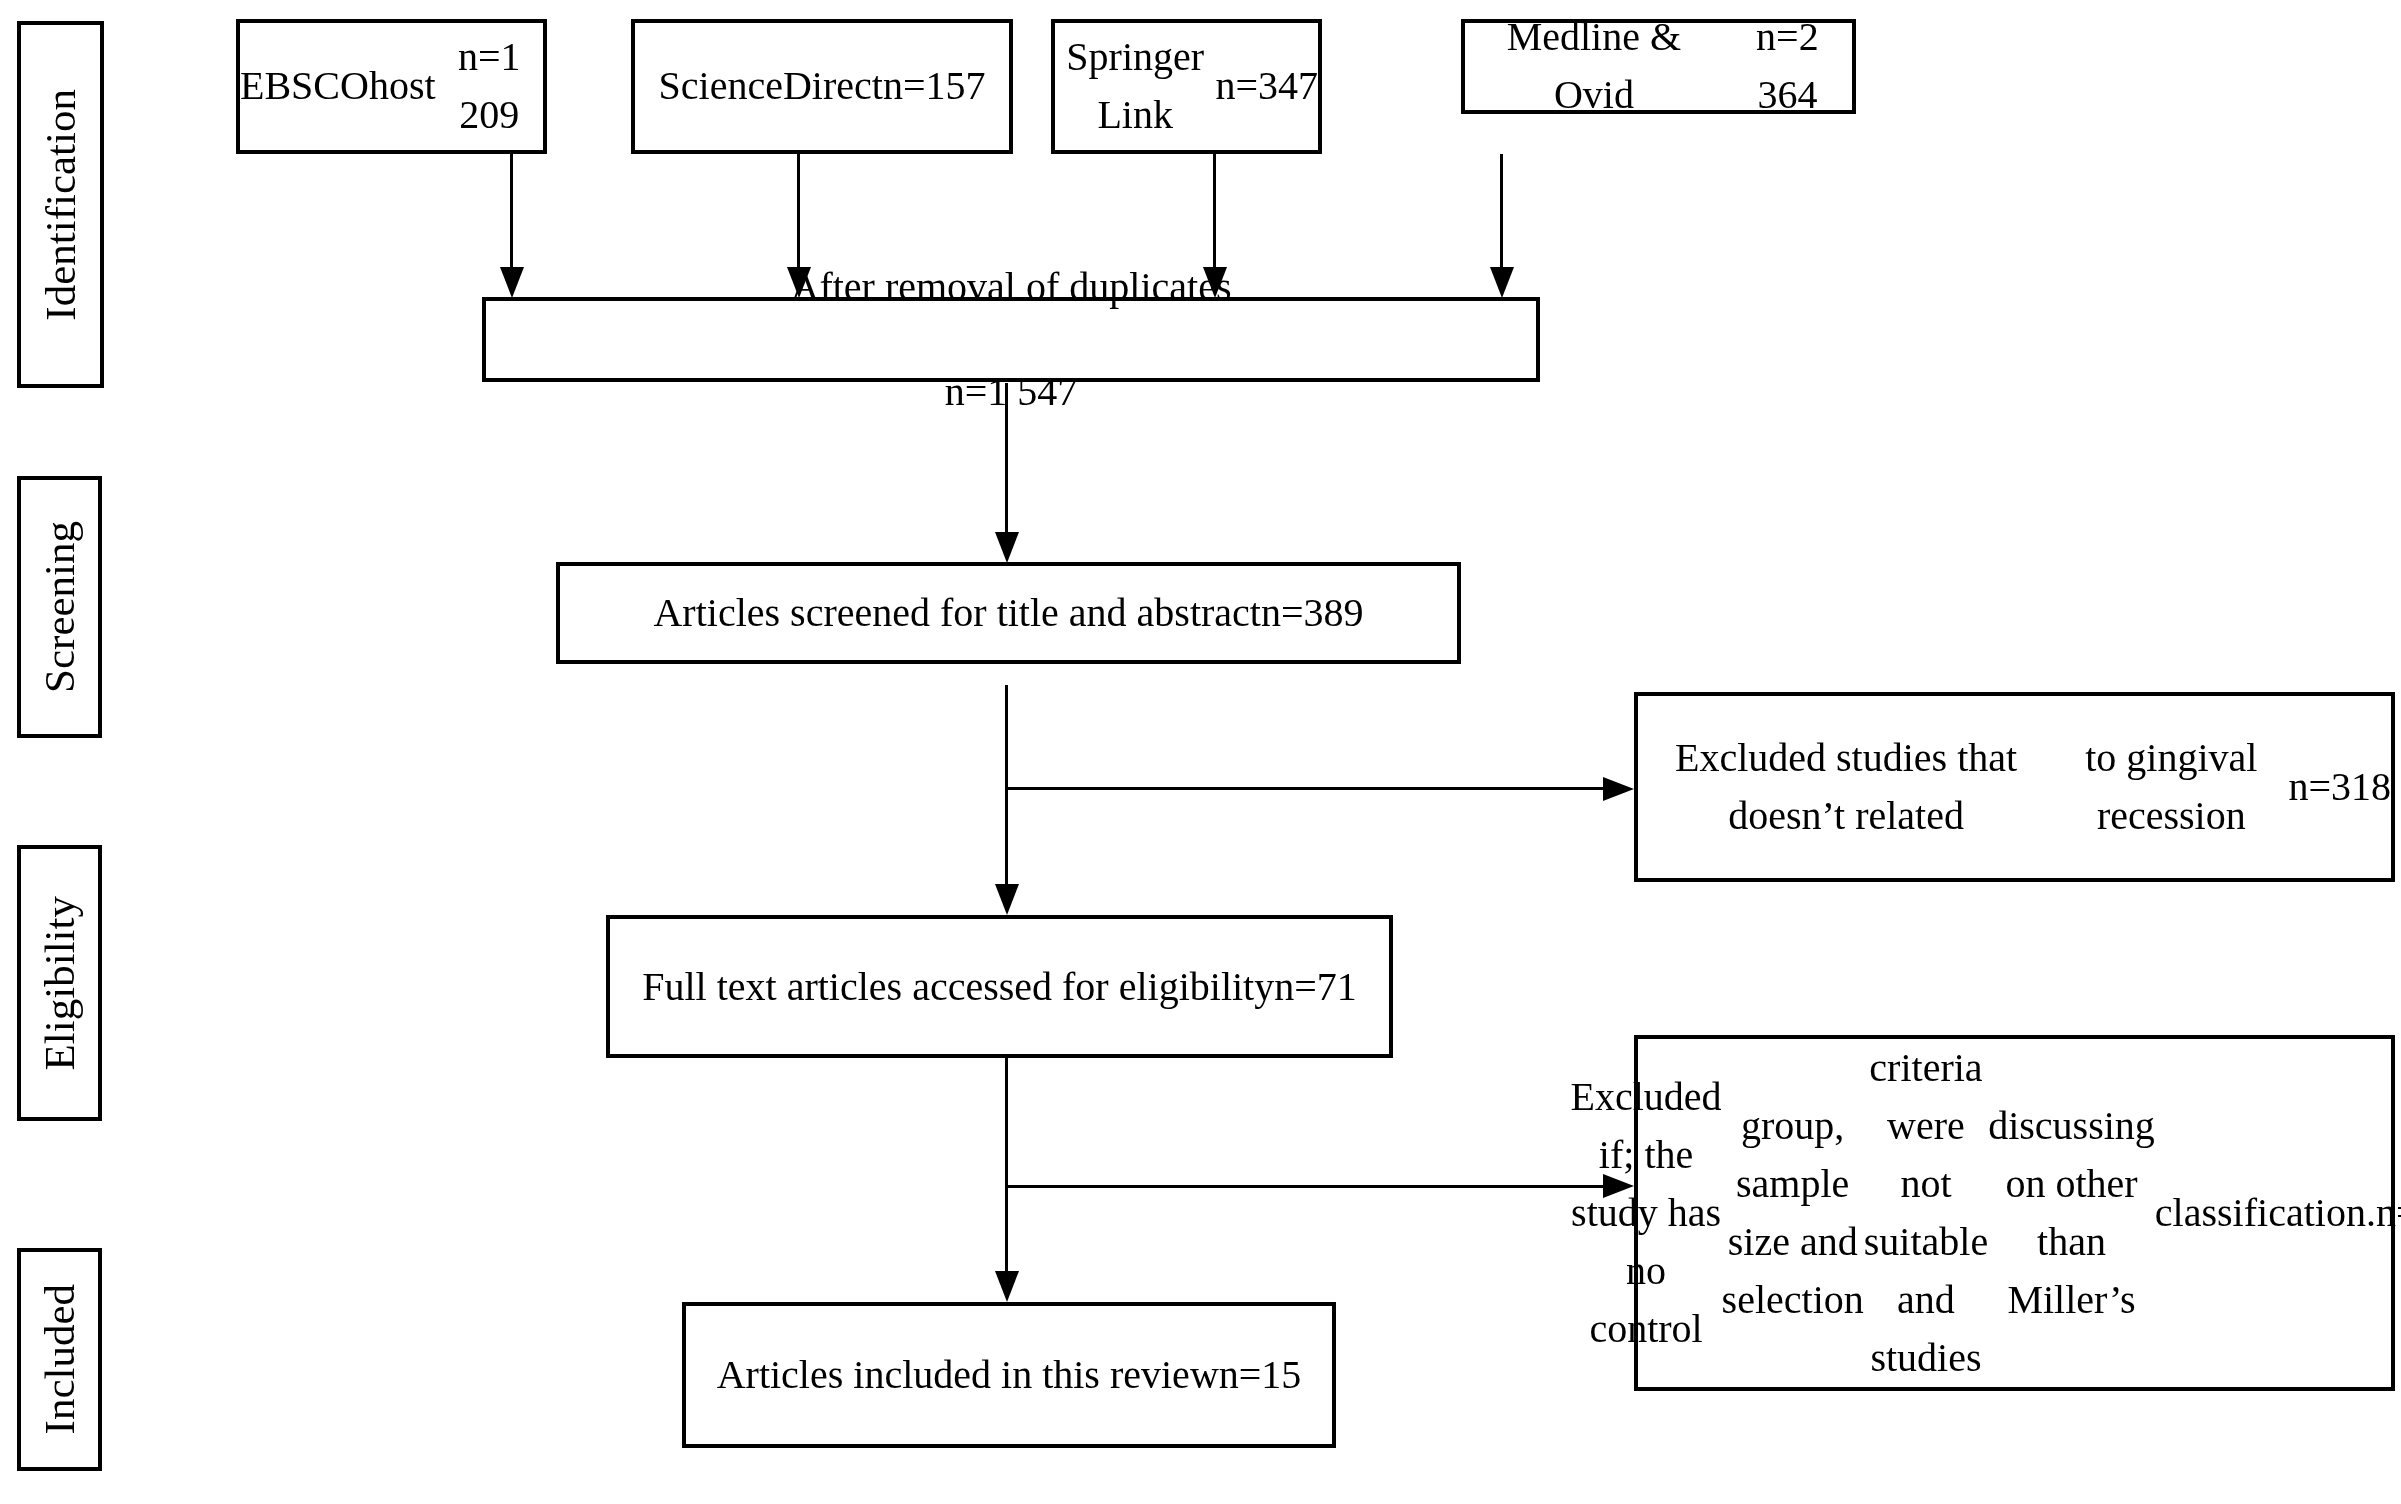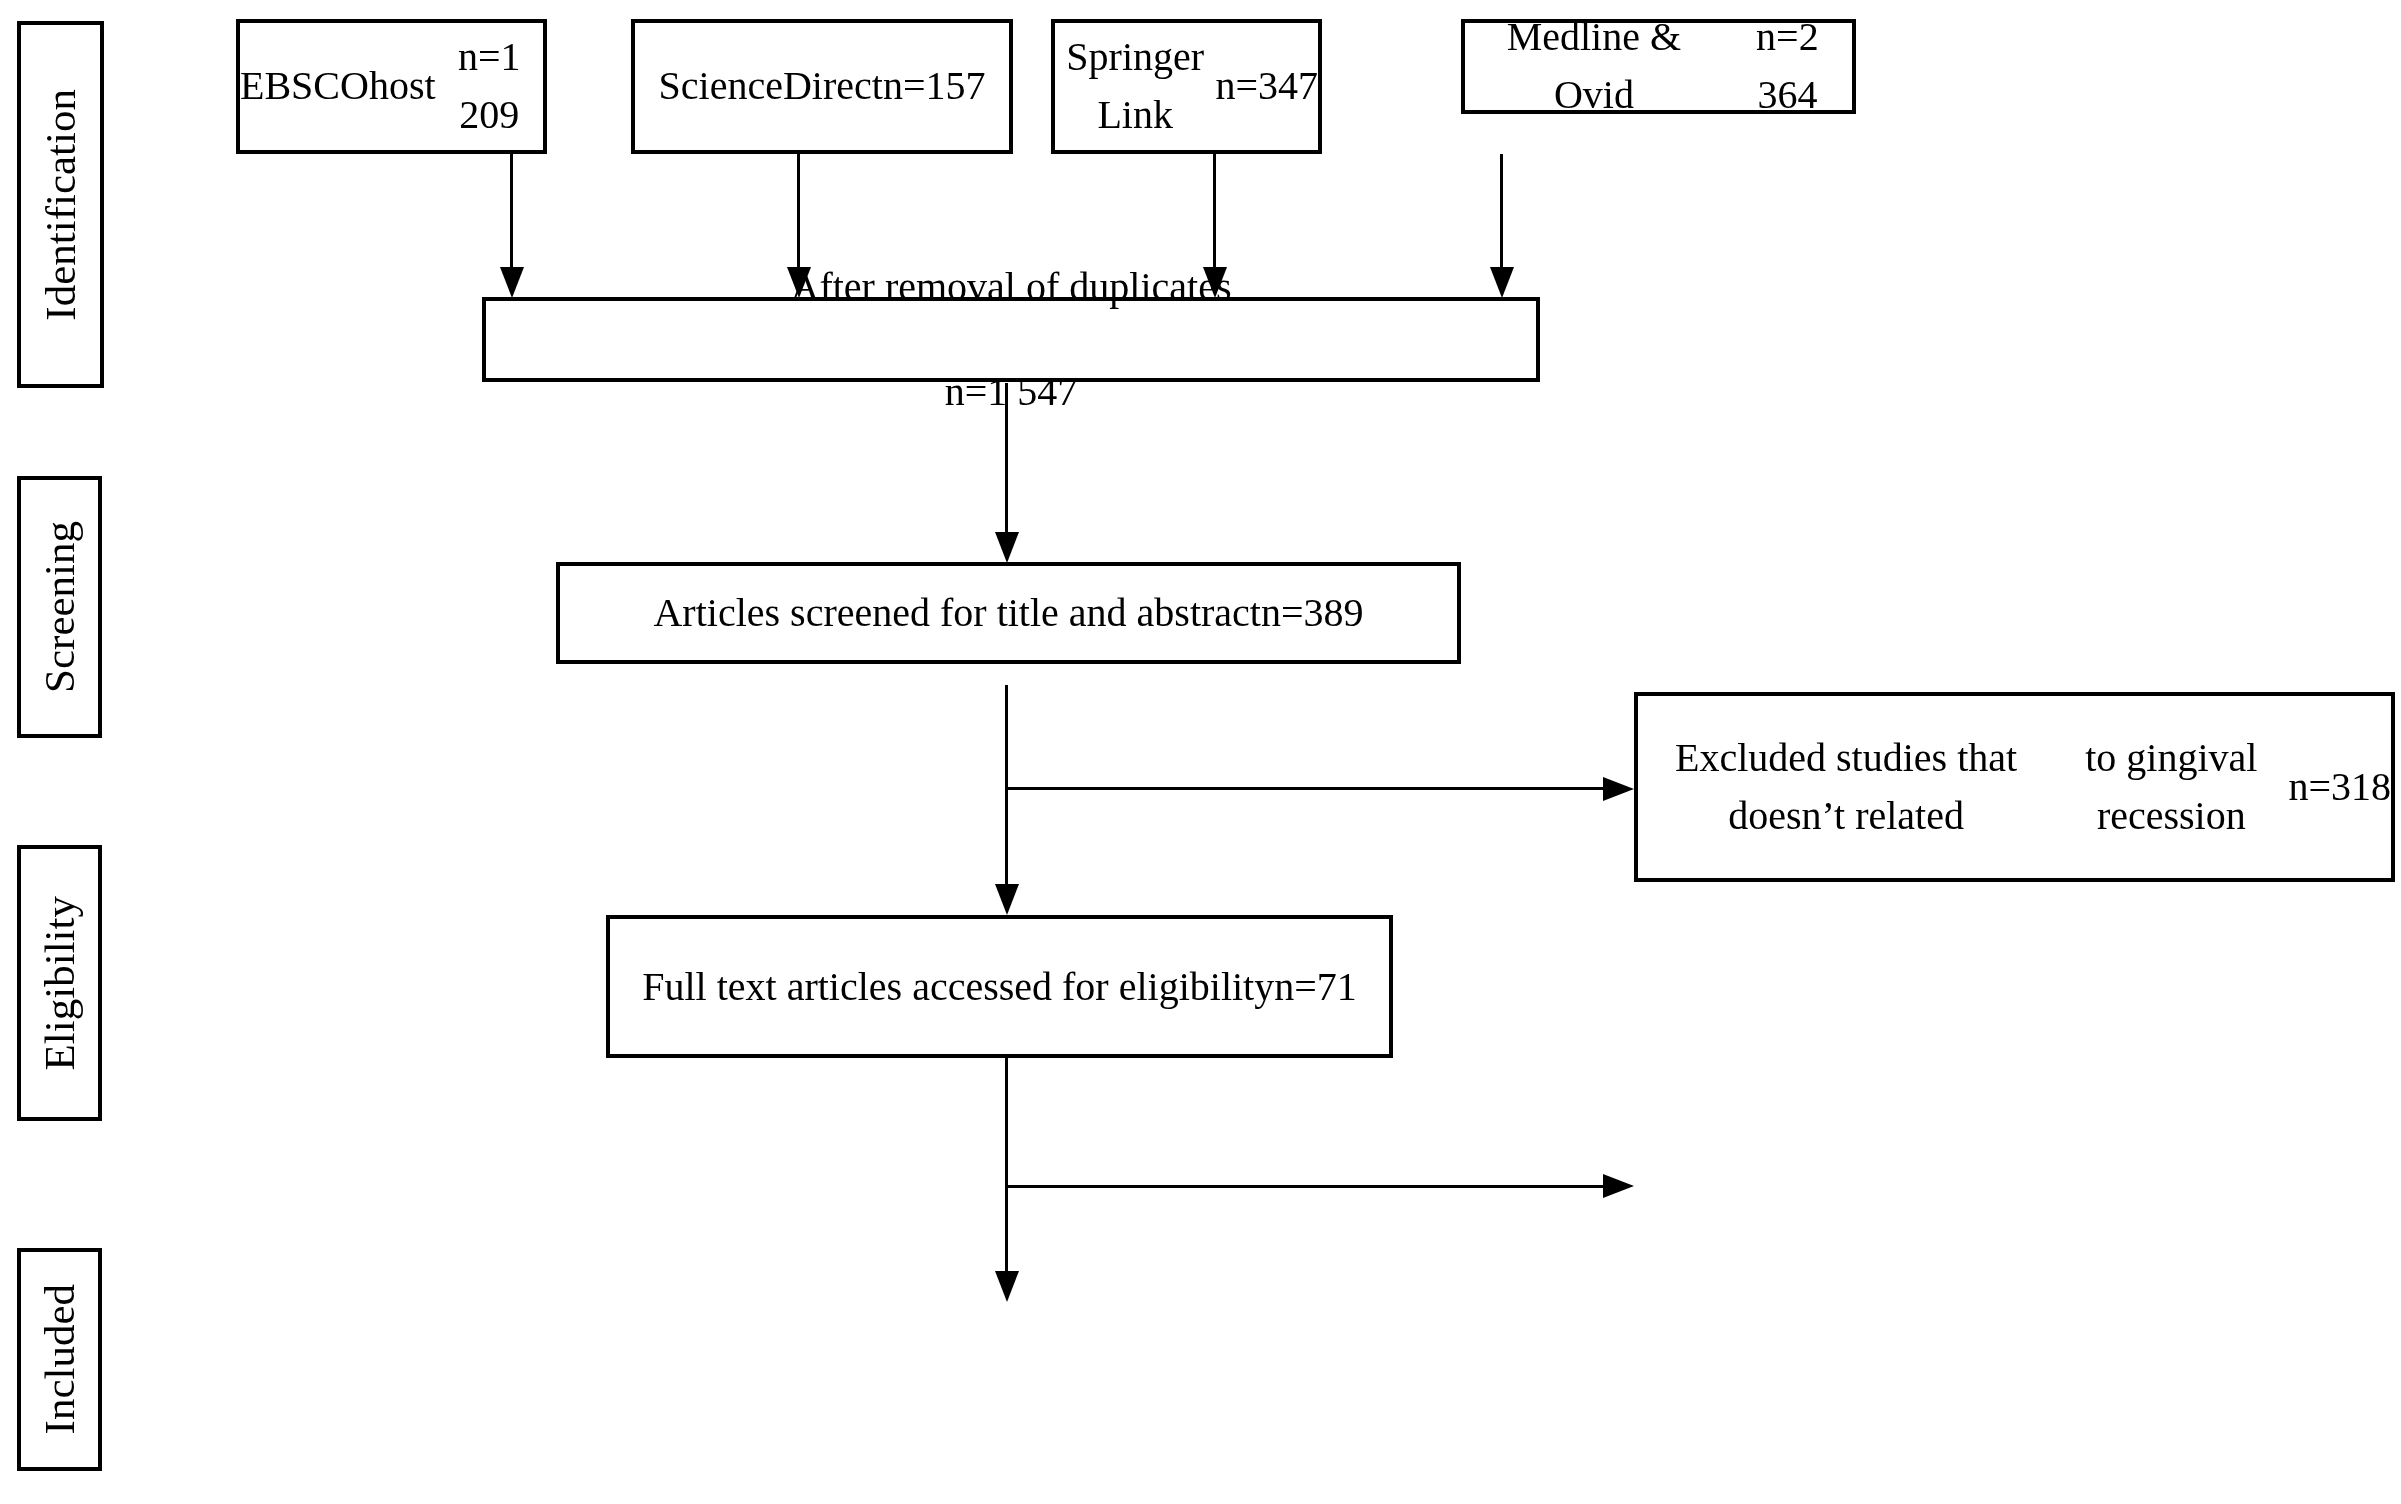--- a/index.html
+++ b/index.html
@@ -168,16 +168,28 @@
 
   <div>
     <div class="vline" style="left:1005px;top:1058px;height:214px"></div>
     <div class="ah-down" style="left:995px;top:1271px"></div>
   </div>
   <div>
     <div class="hline" style="left:1005px;top:1185px;width:598px"></div>
     <div class="ah-right" style="left:1603px;top:1174px"></div>
   </div>
 
+  <div class="box" style="left:1634px;top:1035px;width:761px;height:356px">
+    <div>Excluded if; the study has no control</div>
+    <div>group, sample size and selection</div>
+    <div>criteria were not suitable and studies</div>
+    <div>discussing on other than Miller’s</div>
+    <div>classification.</div>
+    <div>n=56</div>
+  </div>
 
+  <div class="box" style="left:682px;top:1302px;width:654px;height:146px">
+    <div>Articles included in this review</div>
+    <div>n=15</div>
+  </div>
 
 </div>
 
 
 </body></html>

